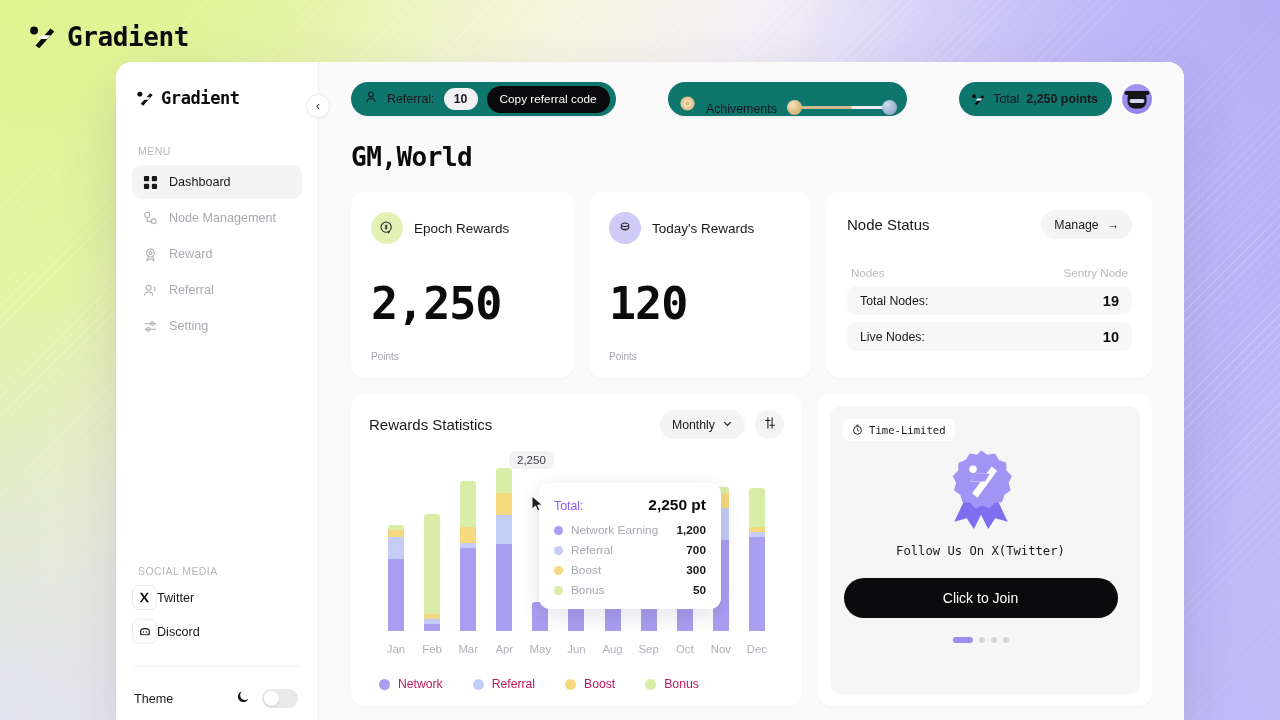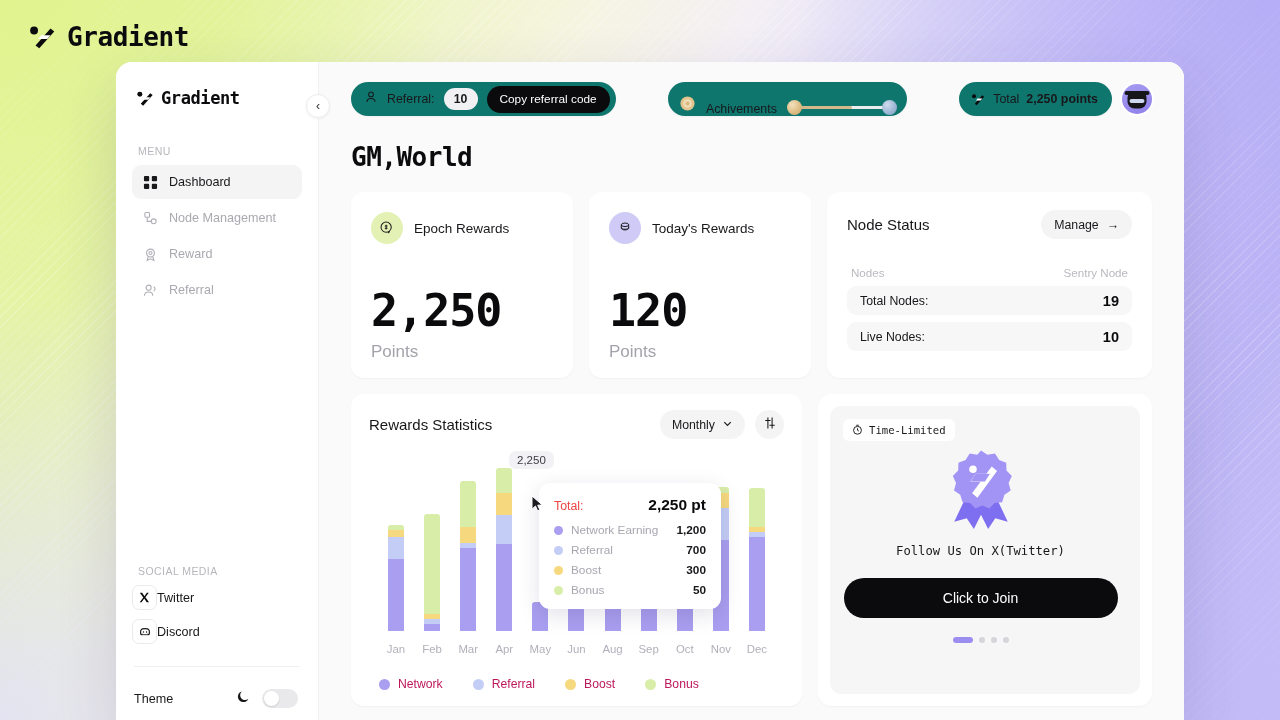--- a/index.html
+++ b/index.html
@@ -180,21 +180,21 @@
   .rc-head { display: flex; align-items: center; gap: 11px; }
   .rc-badge { width: 32px; height: 32px; border-radius: 50%; display: flex; align-items: center; justify-content: center; }
   .rc-badge.green { background: #e3f2b4; }
   .rc-badge.purple { background: #cfcaf6; }
   .rc-title { font-size: 13.5px; color: #18181b; }
   .rc-val {
     font-family: "DejaVu Sans Mono", monospace;
     font-size: 45px; font-weight: 700; color: #0b0b0d;
     margin-top: auto; line-height: 1; letter-spacing: -1px;
   }
-  .rc-sub { font-size: 17px; color: #a3a3ac; margin-top: 9px; }
+  .rc-sub { font-size: 10px; color: #a3a3ac; margin-top: 25px; }
 
   .node-card { flex: 1 1 auto; height: 186px; padding: 18px 20px; }
   .node-head { display: flex; align-items: center; }
   .node-title { font-size: 15px; color: #18181b; font-weight: 500; }
   .manage-btn {
     margin-left: auto; background: #f4f4f5; border-radius: 999px;
     height: 29px; padding: 0 13px; display: flex; align-items: center; gap: 8px;
     font-size: 12.3px; color: #18181b; cursor: pointer;
   }
   .node-colhead { display: flex; margin: 27px 4px 7px 4px; }
@@ -248,21 +248,21 @@
     background: #f2f2f4; border-radius: 7px; padding: 3px 8px;
     font-size: 11.5px; color: #3b3b42;
   }
   .tooltip {
     position: absolute; left: 172px; top: 26px; width: 182px;
     background: #fff; border-radius: 11px; padding: 13px 15px 12px 15px;
     box-shadow: 0 6px 22px rgba(30,25,70,0.13);
     z-index: 4;
   }
   .tt-total { display: flex; align-items: baseline; margin-bottom: 9px; }
-  .tt-total .k { font-size: 12.3px; color: #ef4444; }
+  .tt-total .k { font-size: 12.3px; color: #8b5cf6; }
   .tt-total .v { margin-left: auto; font-size: 15.5px; font-weight: 700; color: #0b0b0d; }
   .tt-row { display: flex; align-items: center; margin-top: 6px; }
   .tt-dot { width: 9px; height: 9px; border-radius: 50%; margin-right: 8px; }
   .tt-row .k { font-size: 11.8px; color: #a7a7b0; }
   .tt-row .v { margin-left: auto; font-size: 11.8px; color: #18181b; font-weight: 600; }
   .cursor-arrow { position: absolute; left: 164px; top: 38px; z-index: 5; }
 
   .legend {
     position: absolute; left: 28px; bottom: 15px;
     display: flex; align-items: center; gap: 30px;
@@ -373,20 +373,31 @@
       <span class="ic">
         <svg viewBox="0 0 16 16" width="15" height="15" fill="none" stroke="#b0b0b8" stroke-width="1.2">
           <circle cx="6" cy="5" r="2.7"></circle>
           <path d="M1.6 13.6 c0-2.6 2-4 4.4-4 s4.4 1.4 4.4 4"></path>
           <path d="M11.4 4 a2.4 2.4 0 0 1 0 4.4"></path>
         </svg>
       </span>
       <span>Referral</span>
     </div>
 
+    <div class="nav-item">
+      <span class="ic">
+        <svg viewBox="0 0 16 16" width="15" height="15" fill="none" stroke="#b0b0b8" stroke-width="1.2">
+          <path d="M1.8 5 H14.2"></path>
+            <circle cx="10" cy="5" r="1.9"></circle>
+          <path d="M1.8 11 H14.2"></path>
+            <circle cx="5.6" cy="11" r="1.9"></circle>
+        </svg>
+      </span>
+      <span>Setting</span>
+    </div>
 
     <div class="spacer"></div>
 
     <div class="sb-section-label" style="margin-top:0">SOCIAL MEDIA</div>
 
     <div class="social-item">
       <span class="social-chip">
         <svg viewBox="0 0 16 16" width="11" height="11">
           <path d="M1.2 1.2 H4.6 L7.9 6 L11.4 1.2 H14.2 L9.3 7.6 L14.6 14.8 H11.2 L7.6 9.6 L3.8 14.8 H1.1 L6.2 8 Z" fill="#0b0b0d"></path>
         </svg>

